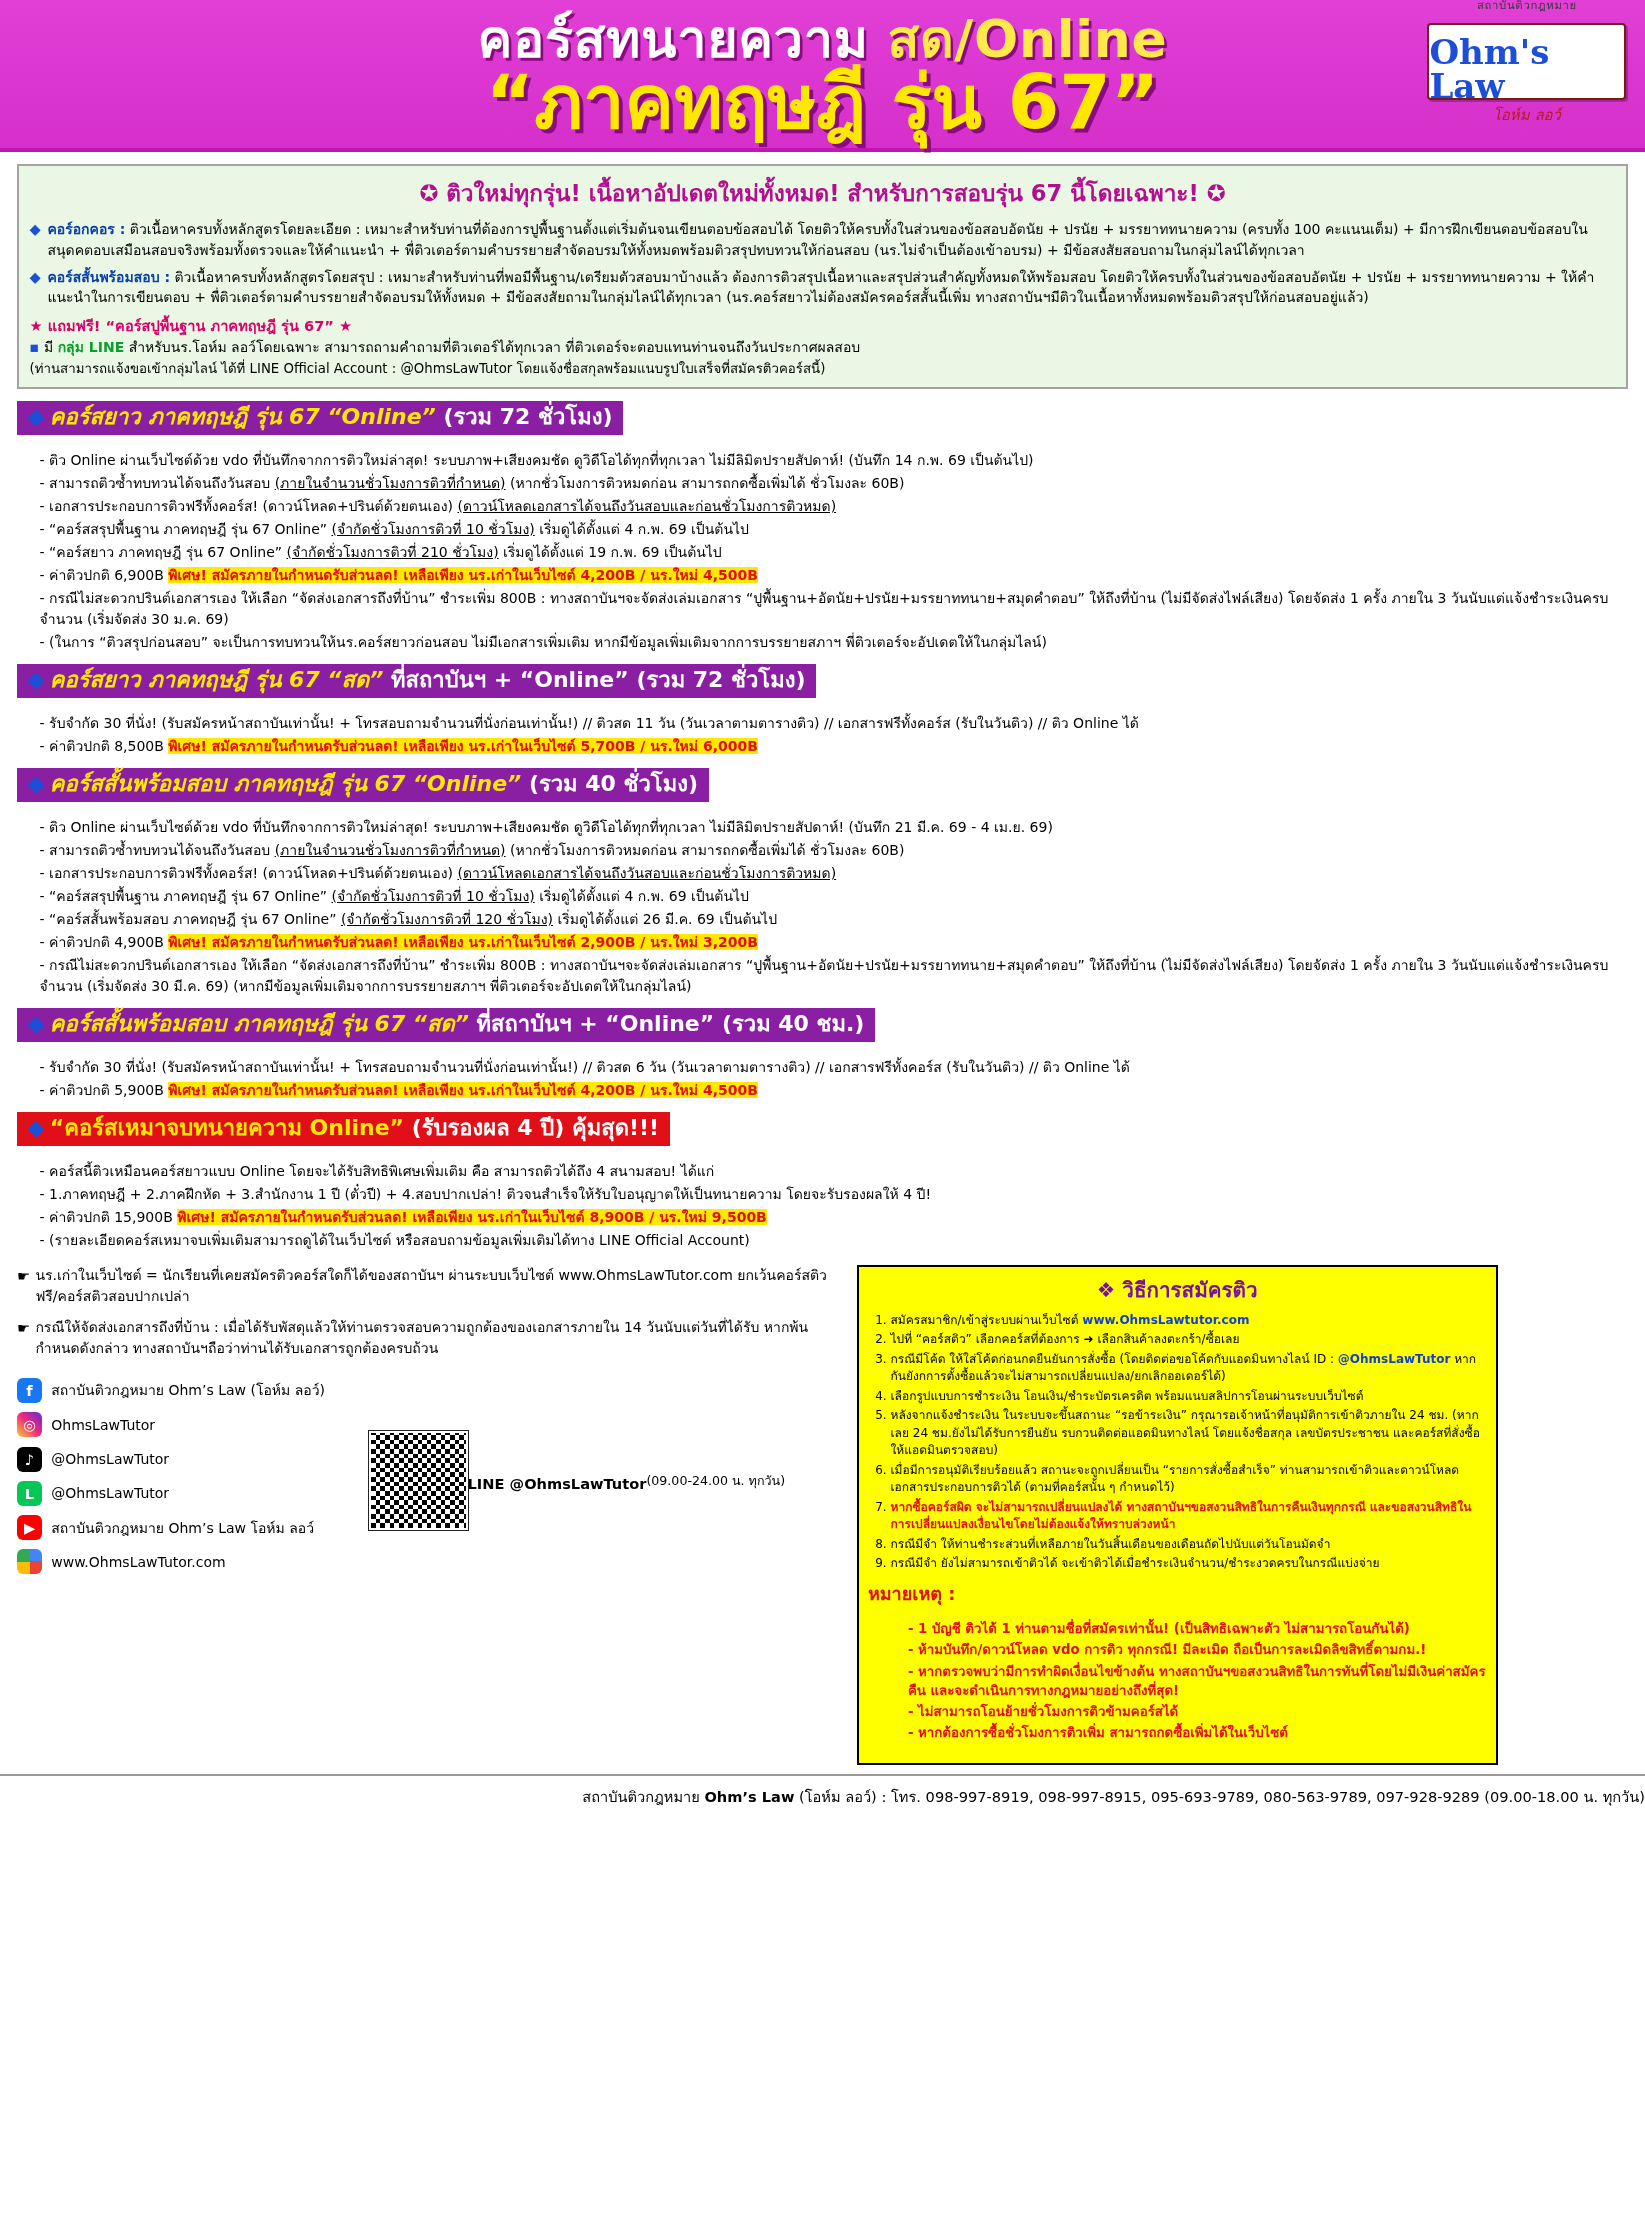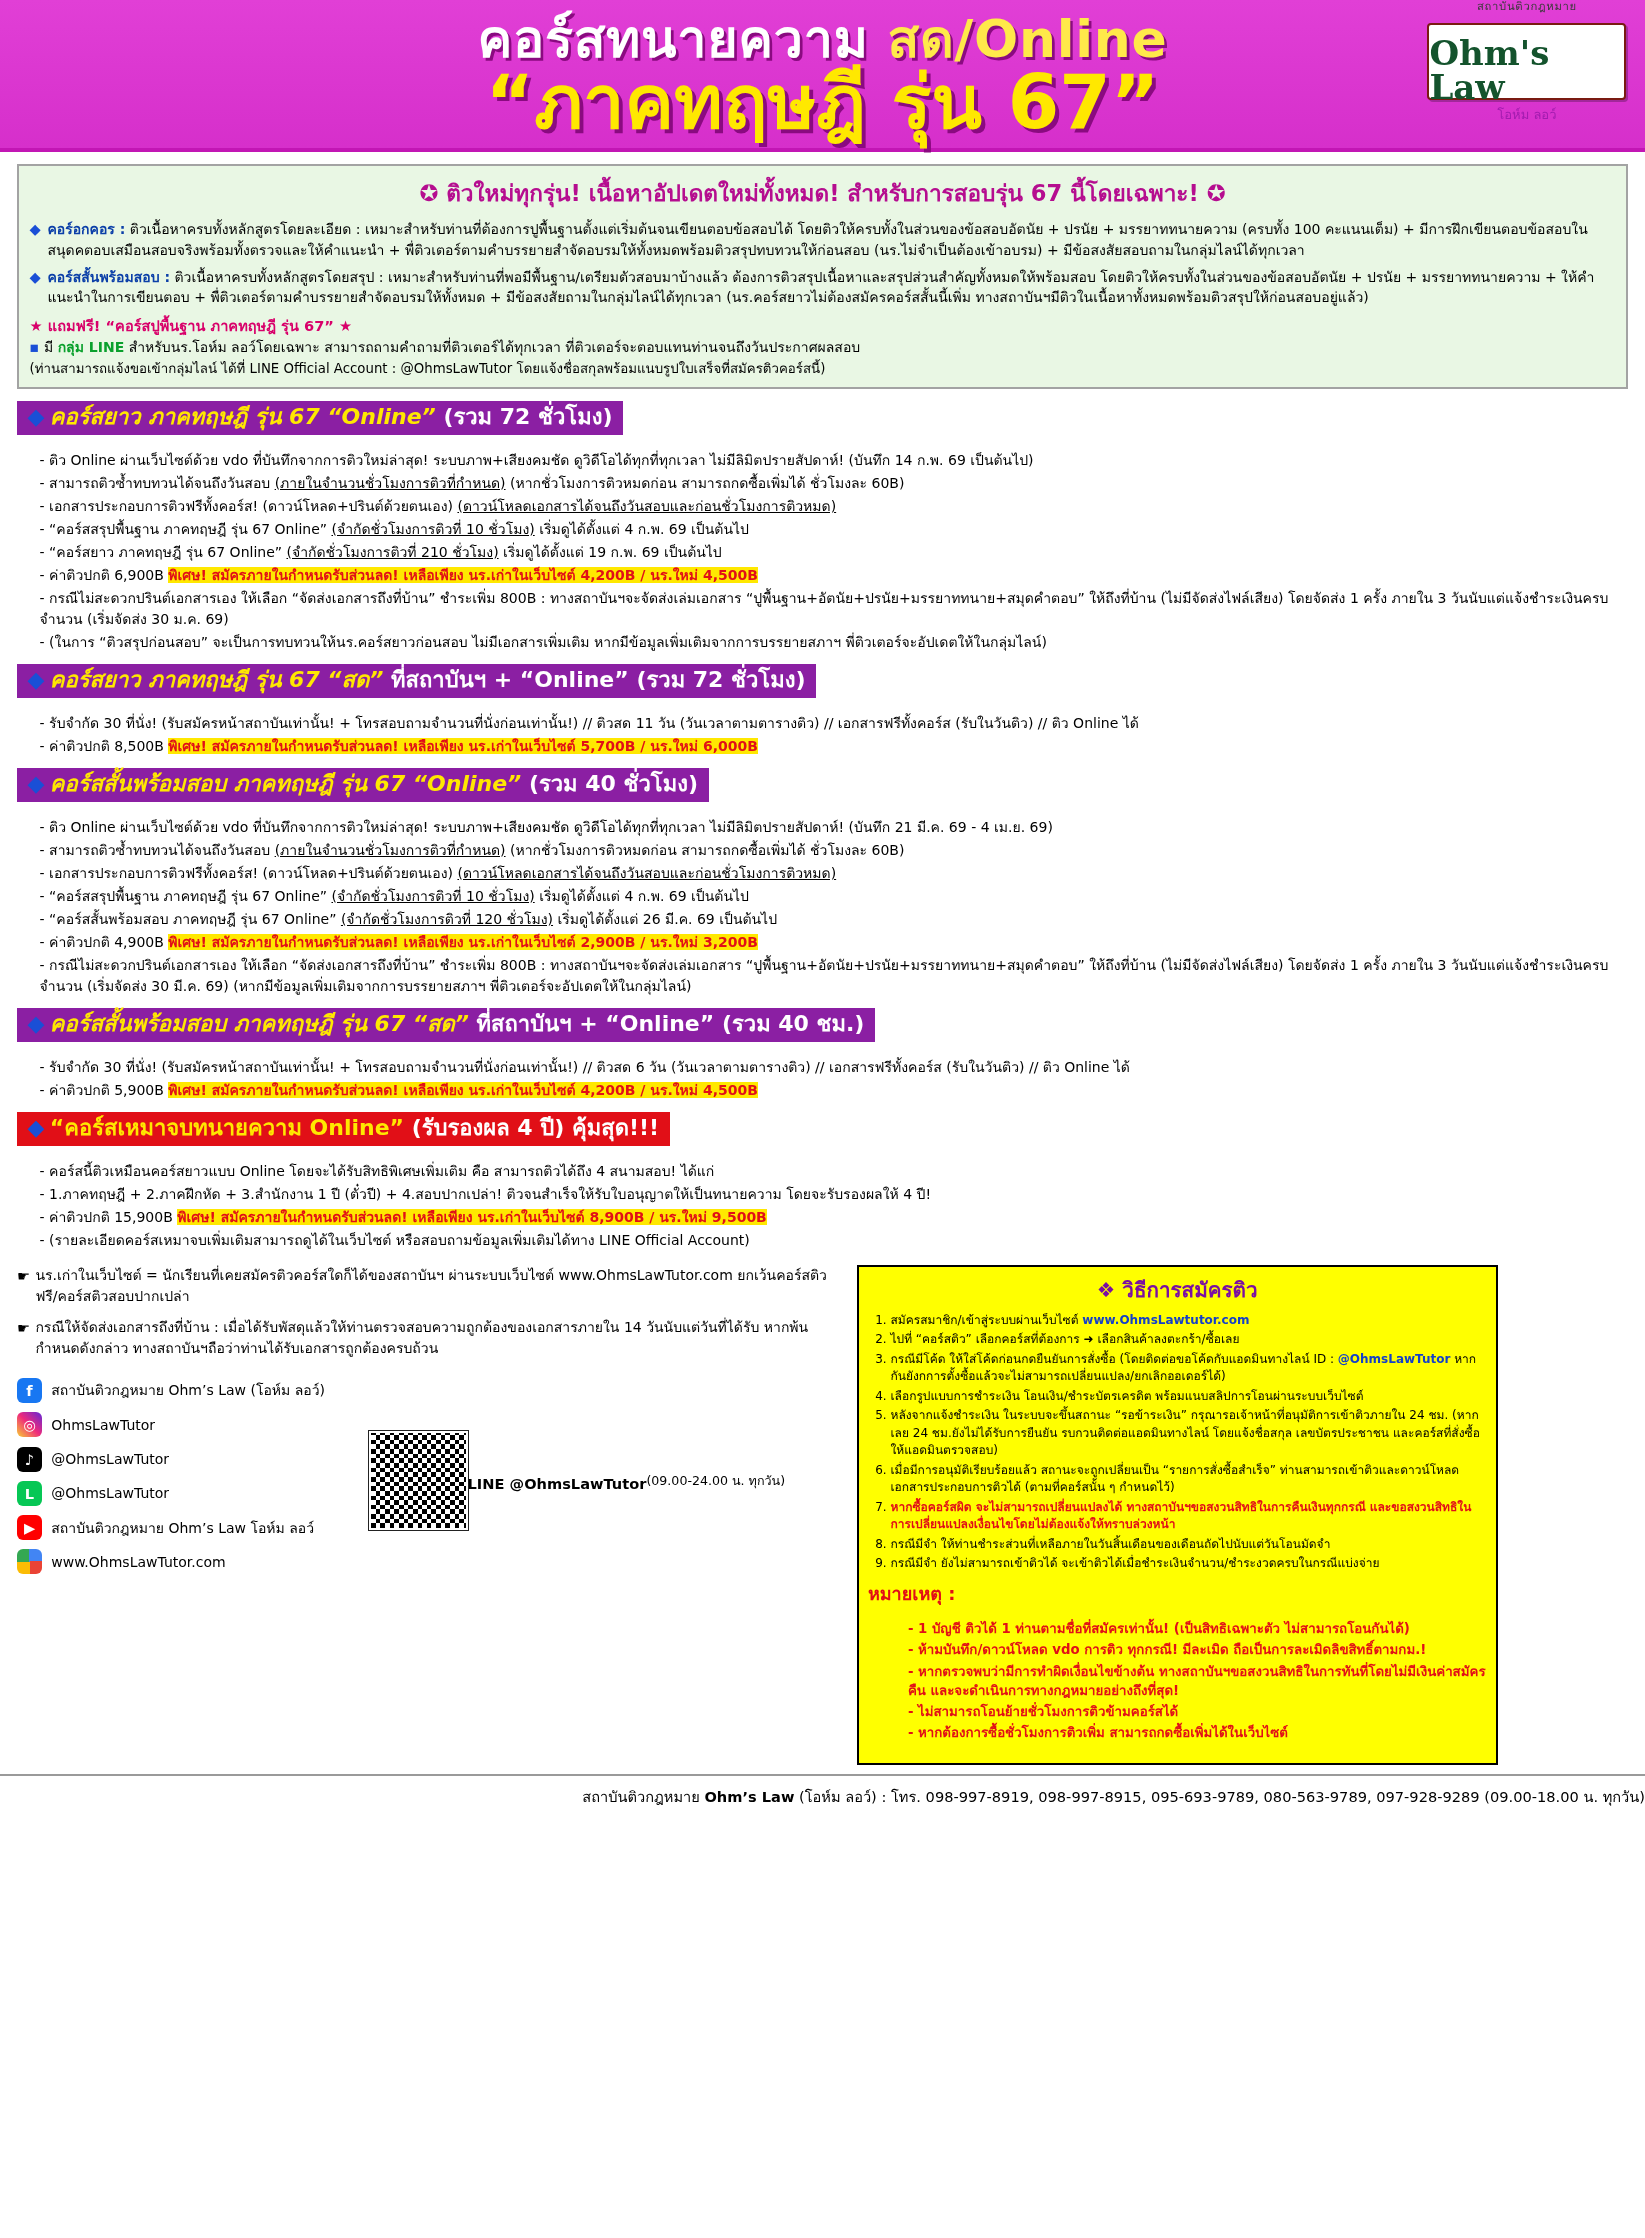--- a/index.html
+++ b/index.html
@@ -42,22 +42,22 @@
   .logo-box {
     position:absolute; right:18.6px; top:22.6px;
     width: 199px; height: 77px;
     background:#fff;
     border:2px solid #7a1a12;
     border-radius:4px;
     display:flex; flex-direction:column; align-items:center; justify-content:center;
     box-shadow: 2px 2px 0 rgba(0,0,0,.25);
   }
   .logo-sub { font-size:11.3px; color:#3a3a3a; letter-spacing:0.7px; }
-  .logo-main { font-size:34px; font-weight:bold; color:#14532d; font-family:"DejaVu Serif","Liberation Serif",serif; line-height:1;margin-top:21px; }
-  .logo-thai { font-size:13px; color:#a21caf; }
+  .logo-main { font-size:34px; font-weight:bold; color:#1d4ed8; font-family:"DejaVu Serif","Liberation Serif",serif; line-height:1;margin-top:21px; }
+  .logo-thai { font-size:15px; color:#b91c1c;font-style:italic; }
 
   
   .content { padding: 12px 17px 0 17px; }
 
   .topbox {
     border:2px solid #a3a3a3;
     background:#e9f7e4;
     padding:6.6px 10.6px 8px 10.6px;
     margin-bottom:12px;
   }

